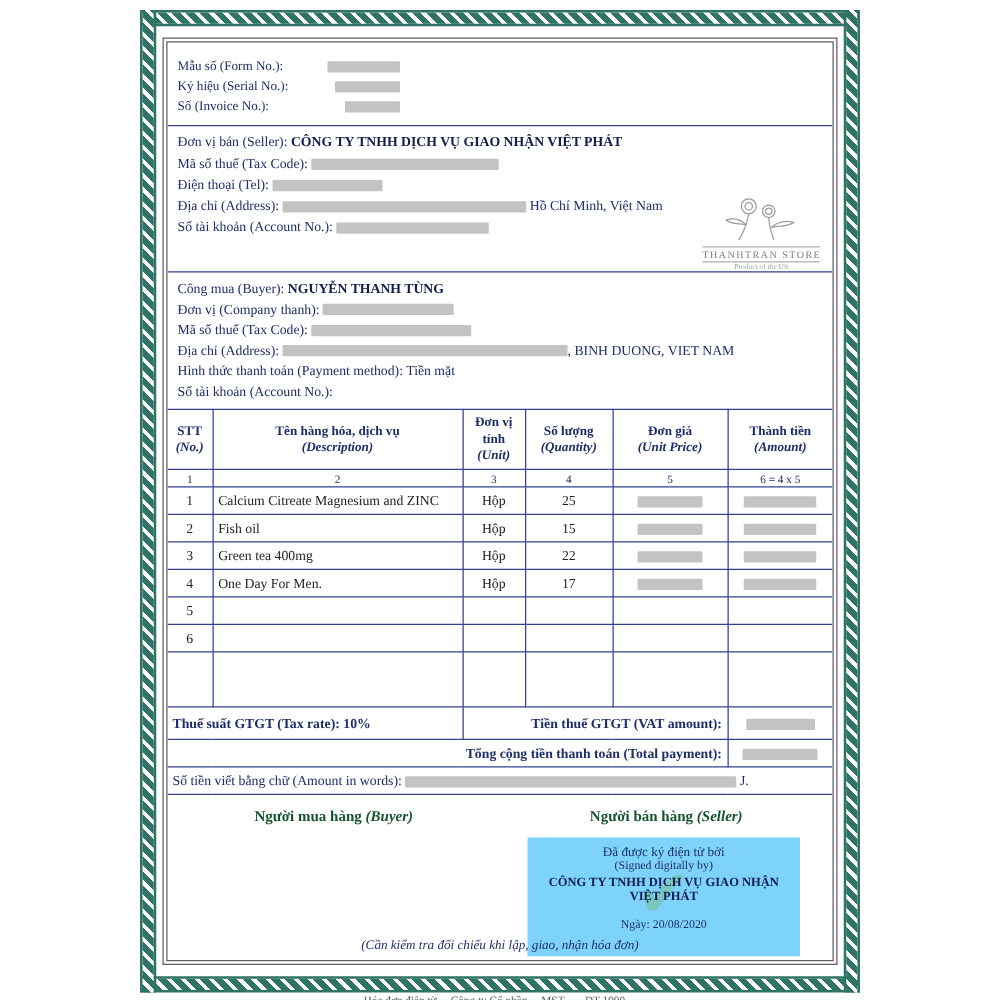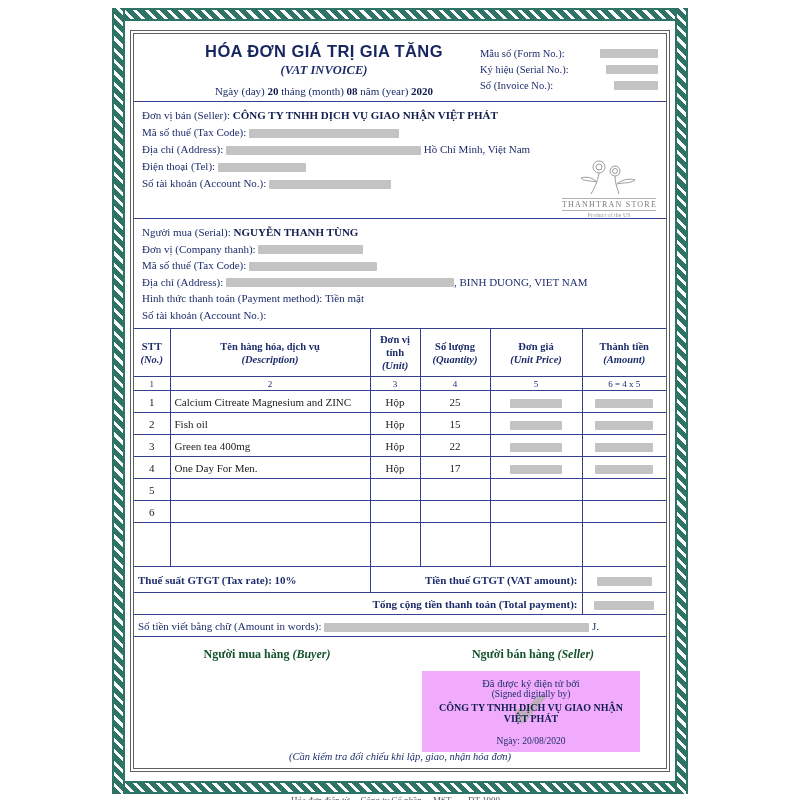--- a/index.html
+++ b/index.html
@@ -62,21 +62,21 @@
   .sum-label { font-weight:bold; }
   .h16 td { height:16px; }
   .h26 td { height:26px; }
   .words-cell { font-size:11px; height:22px;margin-left:14px; }
 
   
   .sig-area { position:relative; height:118px; margin-top:6px; }
   .sig-col { position:absolute; top:4px; width:50%; text-align:center; font-size:12px; font-weight:bold; color:#14532d; }
   .sig-left { left:0; } .sig-right { right:0; }
   .sig-col i { font-weight:bold; }
-  .green-box { position:absolute; right:26px; top:28px; width:218px; background:#f0abfc; text-align:center; padding:7px 4px 6px; }
+  .green-box { position:absolute; right:26px; top:28px; width:218px; background:#7dd3fc; text-align:center; padding:7px 4px 20px; }
   .green-box::before { content:"✔"; position:absolute; left:50%; top:50%; transform:translate(-50%,-54%);
        font-size:52px; color:rgba(118,178,92,.38); font-family:"DejaVu Sans",sans-serif; }
   .gb-line1 { font-size:10.5px; position:relative; }
   .gb-line2 { font-size:9.5px; position:relative; }
   .gb-company { font-size:10px; font-weight:bold; margin-top:3px; position:relative; color:#101d4e; }
   .gb-date { font-size:9.5px; font-weight:normal; margin-top:12px; position:relative; }
 
   .bottom-note { position:absolute; left:0; right:0; bottom:6px; text-align:center; font-size:10.5px; font-style:italic; }
   .cut-line { position:absolute; left:112px; width:576px; top:795px; text-align:center; font-size:9px; color:#555; white-space:nowrap; overflow:hidden; }
 </style>
@@ -87,32 +87,20 @@
 
   <div class="zz zz-h zz-top"></div>
   <div class="zz zz-h zz-bottom"></div>
   <div class="zz zz-v zz-left"></div>
   <div class="zz zz-v zz-right"></div>
 
   <div class="form">
     <div class="form-inner">
 
       <div class="header-row">
-        <div class="title-block">
-          <div class="title">HÓA ĐƠN GIÁ TRỊ GIA TĂNG</div>
-          <div class="subtitle">(VAT INVOICE)</div>
-          <div class="dateline">
-            <span>Ngày (day)</span>
-            <b>20</b>
-            <span>tháng (month)</span>
-            <b>08</b>
-            <span>năm (year)</span>
-            <b>2020</b>
-          </div>
-        </div>
         <div class="meta-block">
           <div class="meta-row">
             <span>Mẫu số (Form No.):</span>
             <span class="redact" style="width:58px"></span>
           </div>
           <div class="meta-row">
             <span>Ký hiệu (Serial No.):</span>
             <span class="redact" style="width:52px"></span>
           </div>
           <div class="meta-row">
@@ -126,27 +114,27 @@
       <div class="section seller">
         <div class="frow">
           <span>Đơn vị bán (Seller):</span>
           <b>CÔNG TY TNHH DỊCH VỤ GIAO NHẬN VIỆT PHÁT</b>
         </div>
         <div class="frow">
           <span>Mã số thuế (Tax Code):</span>
           <span class="redact" style="width:150px"></span>
         </div>
         <div class="frow">
+          <span>Điện thoại (Tel):</span>
+          <span class="redact" style="width:88px"></span>
+        </div>
+        <div class="frow">
           <span>Địa chỉ (Address):</span>
           <span class="redact" style="width:195px"></span>
           <span>Hồ Chí Minh, Việt Nam</span>
-        </div>
-        <div class="frow">
-          <span>Điện thoại (Tel):</span>
-          <span class="redact" style="width:88px"></span>
         </div>
         <div class="frow">
           <span>Số tài khoản (Account No.):</span>
           <span class="redact" style="width:122px"></span>
         </div>
 
         <div class="logo">
           <span>
             <svg width="80" height="40" viewBox="0 0 80 40">
               <g fill="none" stroke="#9b9b9b" stroke-width="1">
@@ -162,21 +150,21 @@
             </svg>
           </span>
           <div class="logo-name">THANHTRAN STORE</div>
           <div class="logo-tag">Product of the US</div>
         </div>
       </div>
       <hr class="sep">
 
       <div class="section buyer">
         <div class="frow">
-          <span>Người mua (Serial):</span>
+          <span>Công mua (Buyer):</span>
           <b>NGUYỄN THANH TÙNG</b>
         </div>
         <div class="frow">
           <span>Đơn vị (Company thanh):</span>
           <span class="redact" style="width:105px"></span>
         </div>
         <div class="frow">
           <span>Mã số thuế (Tax Code):</span>
           <span class="redact" style="width:128px"></span>
         </div>

